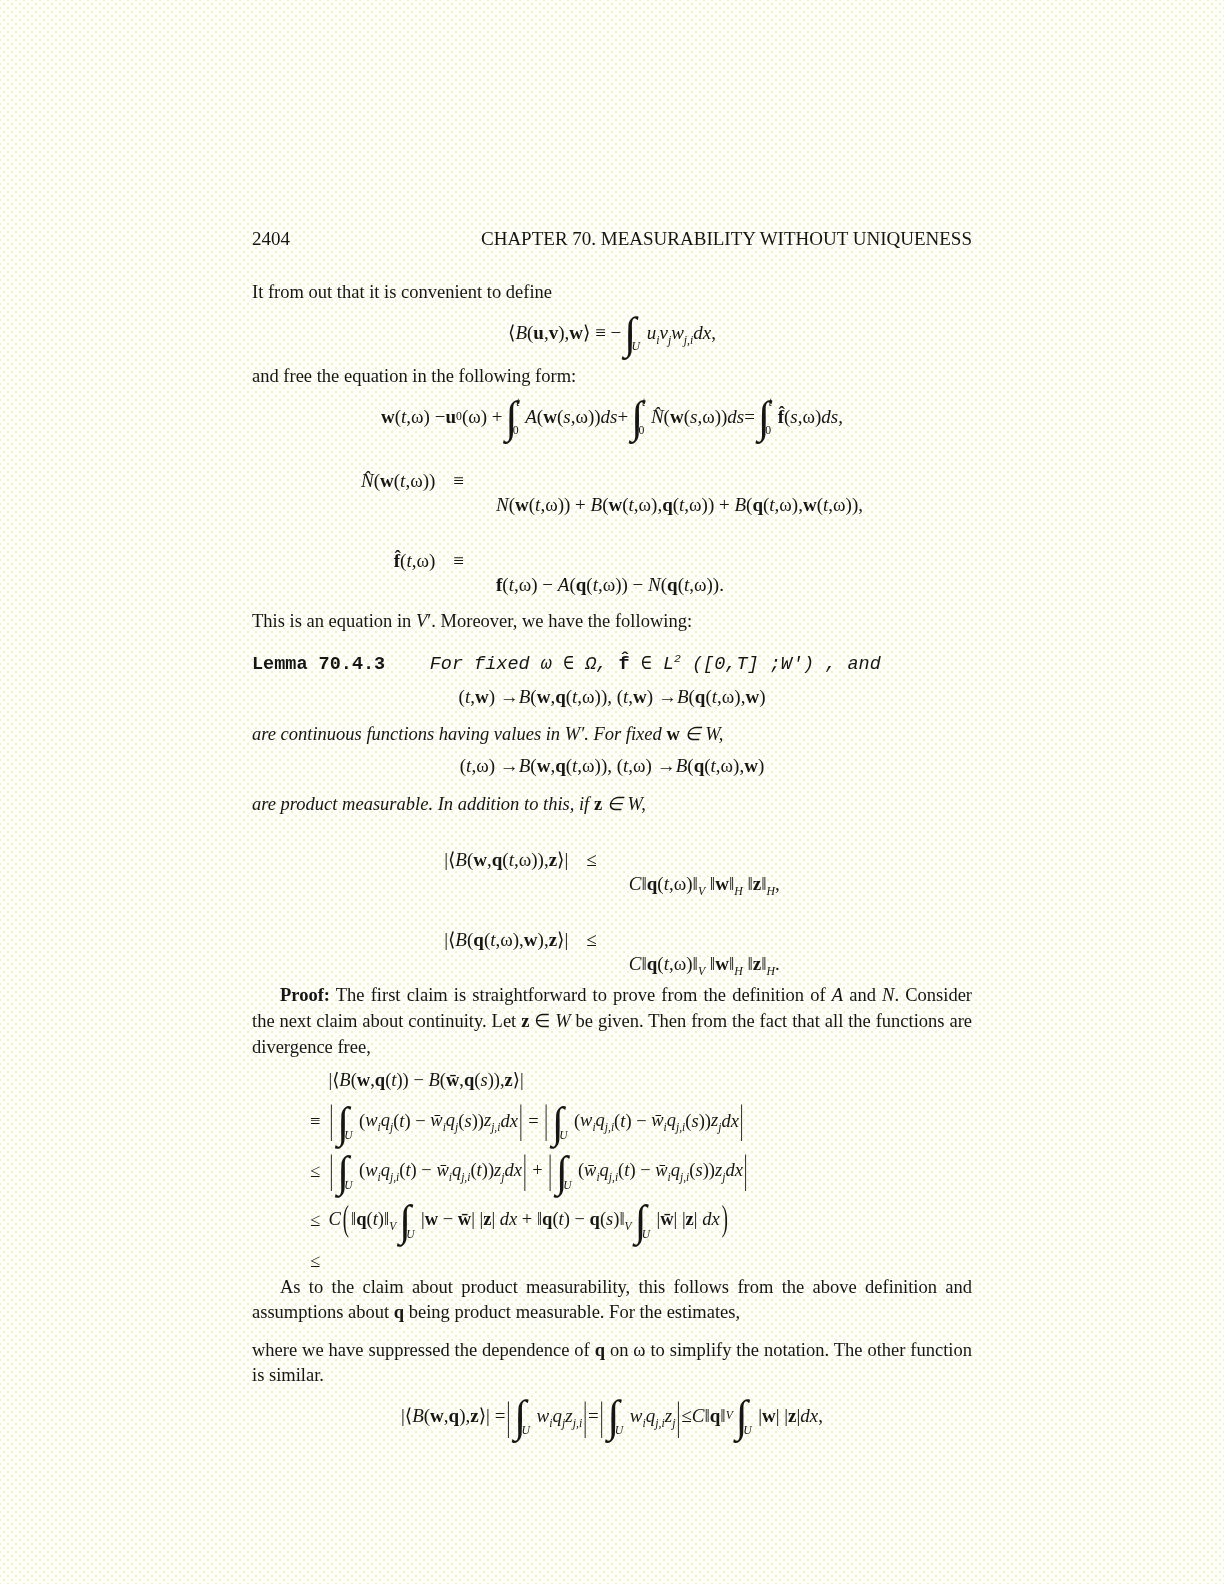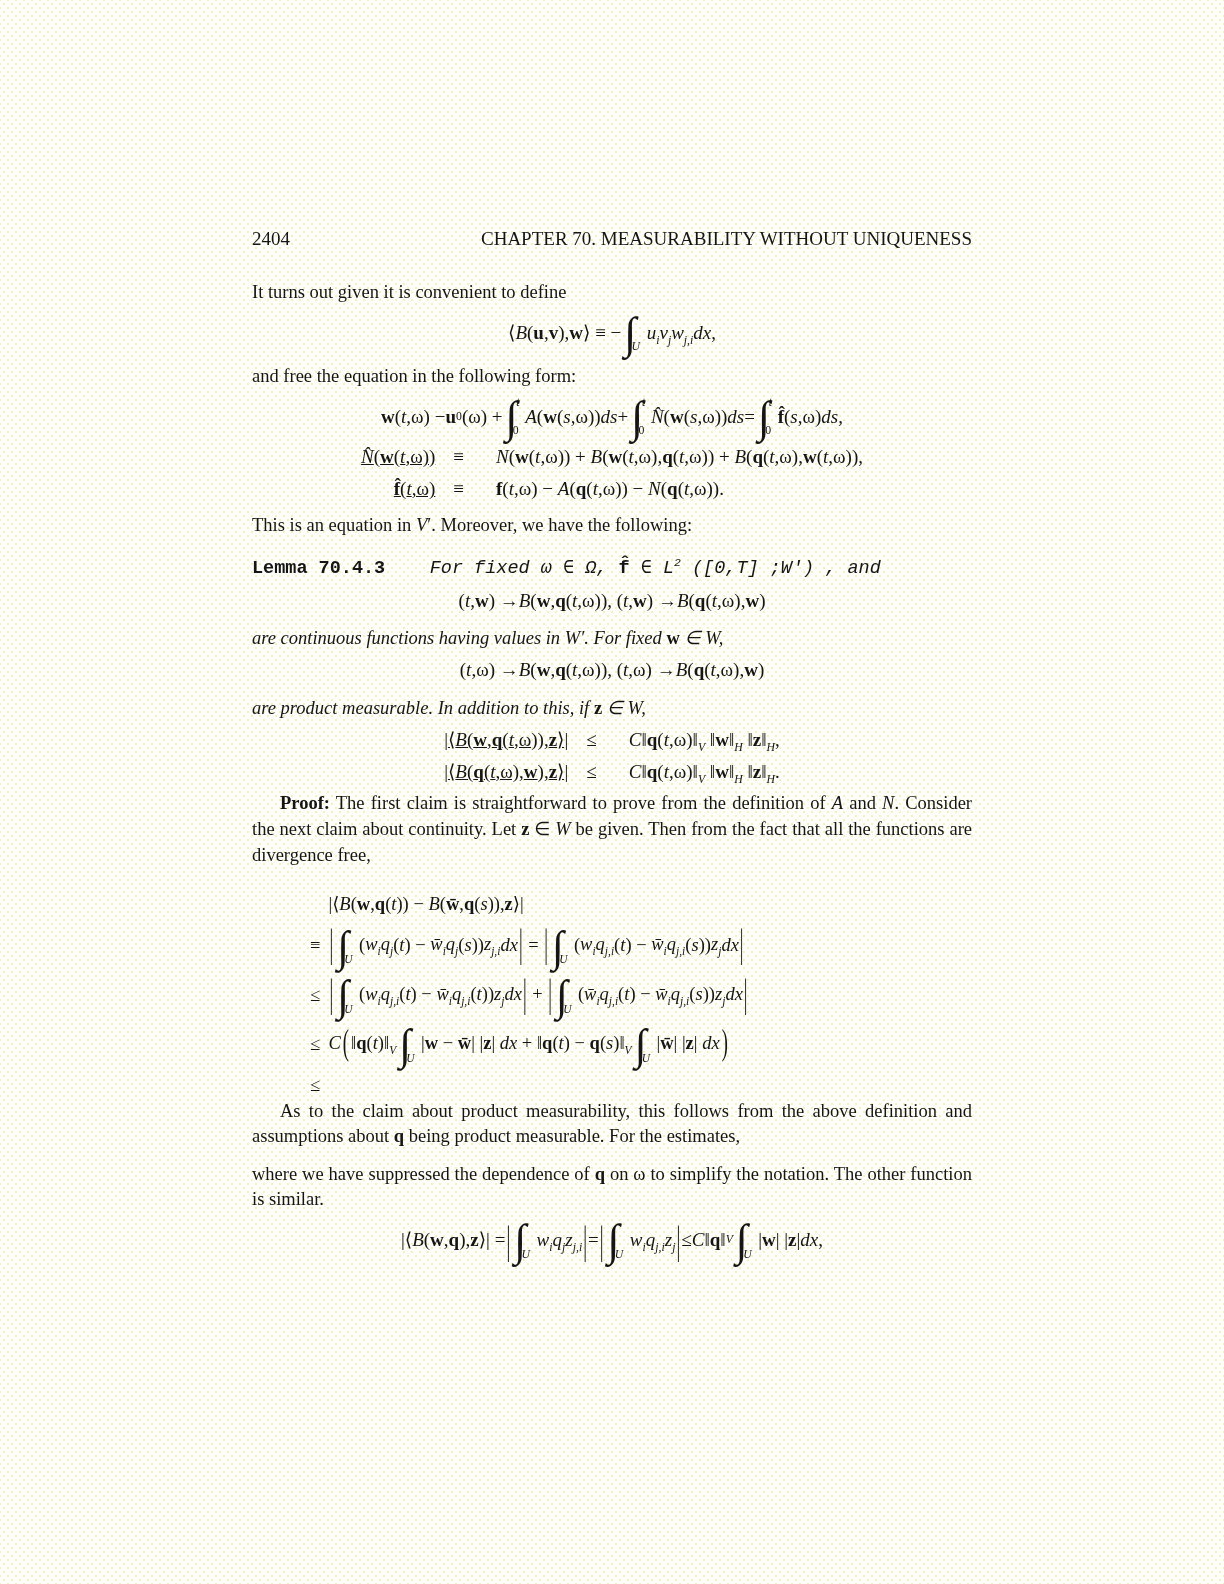--- a/index.html
+++ b/index.html
@@ -22,24 +22,24 @@
   .mt-p1{margin-top:28px;}
   .mt-p2{margin-top:10px;}
   .mt-sm{margin-top:8px;}
   .mt-md{margin-top:12px;}
   .mt-lg{margin-top:4px;}
   b{font-style:normal;font-weight:bold;}
   sub,sup{font-size:0.62em;line-height:0;}
   
   .eq{display:flex;justify-content:center;align-items:center;font-size:19px;margin:6px 0;}
   .algn{display:grid;grid-template-columns:repeat(3,max-content);justify-content:center;align-items:center;column-gap:0;row-gap:6px;font-size:19px;margin:6px 0;}
-  .algn .lhs{justify-self:end;text-decoration:underline;}
+  .algn .lhs{justify-self:end;}
   .algn .rel{padding:0 18px;}
-  .algn .rhs{justify-self:start;padding-left:14px;}
-  .deriv{display:grid;grid-template-columns:max-content max-content;column-gap:18px;row-gap:8px;margin:24px 0 0 58px;align-items:center;font-size:18.5px;gap:8px;}
+  .algn .rhs{justify-self:start;padding-left:14px;margin-top:48px;}
+  .deriv{display:grid;grid-template-columns:max-content max-content;column-gap:18px;row-gap:8px;margin:8px 0 0 58px;align-items:center;font-size:18.5px;gap:8px;}
   .deriv .rel{justify-self:start;}
   .lemma-line{margin-top:18px;font-family:Liberation Mono, monospace;}
   .lemma-label{font-weight:bold;}
   .itpara{font-style:italic;}
   .indent{text-indent:28px;}
   
   .igr{display:inline-flex;vertical-align:middle;margin:0 3px;align-items:stretch;}
   .isym{font-size:2.35em;line-height:0.95;font-style:normal;}
   .ilims{display:inline-flex;flex-direction:column;justify-content:space-between;font-size:0.62em;line-height:1;margin-left:-0.12em;padding:0.08em 0;}
   .ilims .lo{transform:translateX(-0.3em);}
@@ -50,21 +50,21 @@
 </head>
 <body>
 
 <div class="content">
 
   <div class="pheader">
     <span>2404</span>
     <span>CHAPTER 70.  MEASURABILITY WITHOUT UNIQUENESS</span>
   </div>
 
-  <p class="para mt-p1">It turns out given it is convenient to define</p>
+  <p class="para mt-p1">It from out that it is convenient to define</p>
 
   <div class="eq">⟨<i>B</i>(<b>u</b>,<b>v</b>),<b>w</b>⟩ ≡ −<span class="igr">
         <span class="isym">∫</span>
         <span class="ilims">
           <span class="up">&nbsp;</span>
           <span class="lo"><i>U</i></span>
         </span>
       </span><i>u<sub>i</sub></i><i>v<sub>j</sub></i><i>w<sub>j,i</sub></i><i>dx</i>,</div>
 
   <p class="para mt-p2">and free the equation in the following form:</p>

